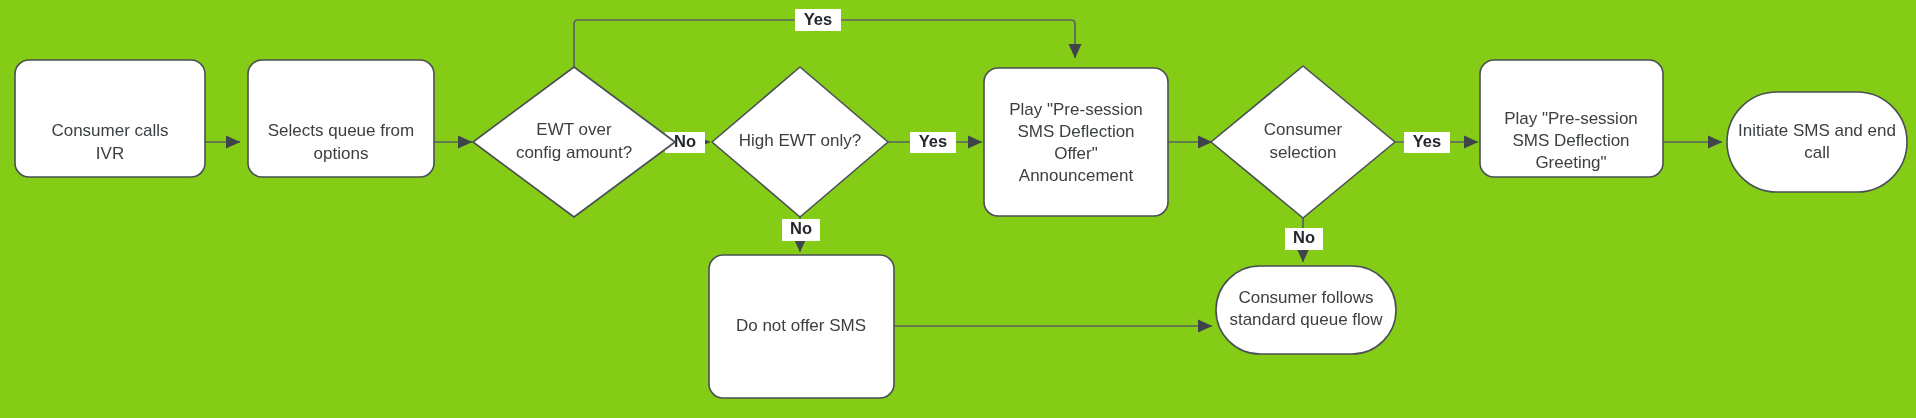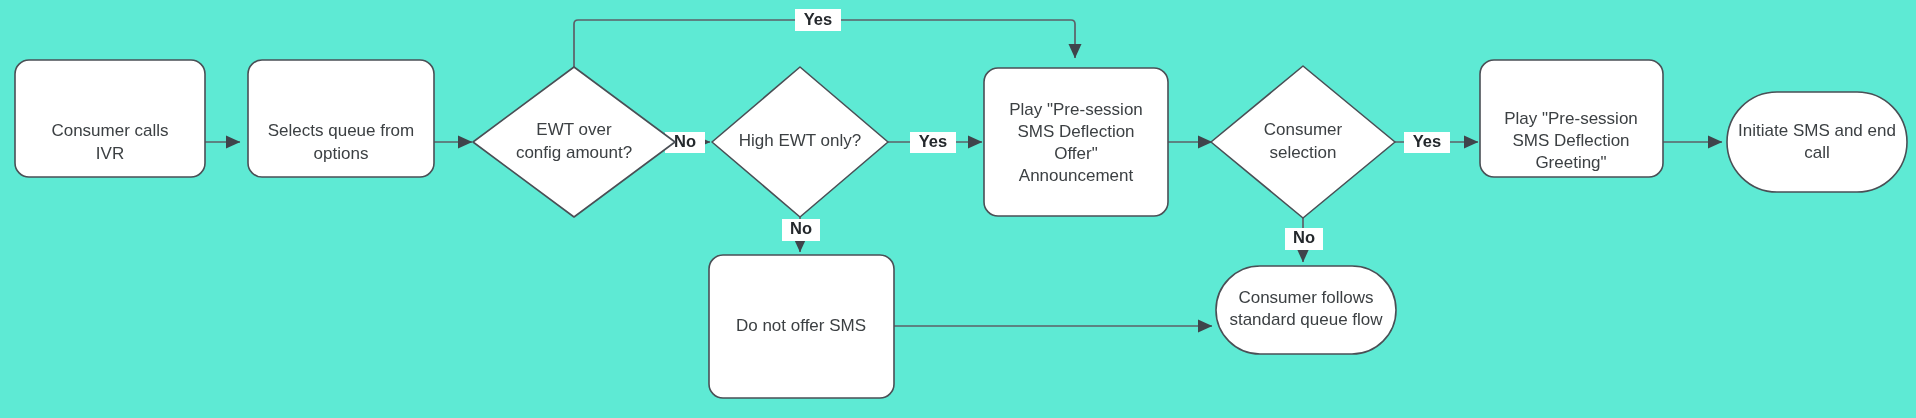--- a/index.html
+++ b/index.html
@@ -8,21 +8,21 @@
     padding: 0;
     background: #ffffff;
   }
   body {
     font-family: "Liberation Sans", sans-serif;
   }
   #canvas-wrap {
     position: relative;
     width: 1916px;
     height: 418px;
-    background: #5eead4;
+    background: #84cc16;
     overflow: hidden;
   }
   svg#flow {
     position: absolute;
     left: 0;
     top: 0;
     width: 1916px;
     height: 418px;
     display: block;
   }

